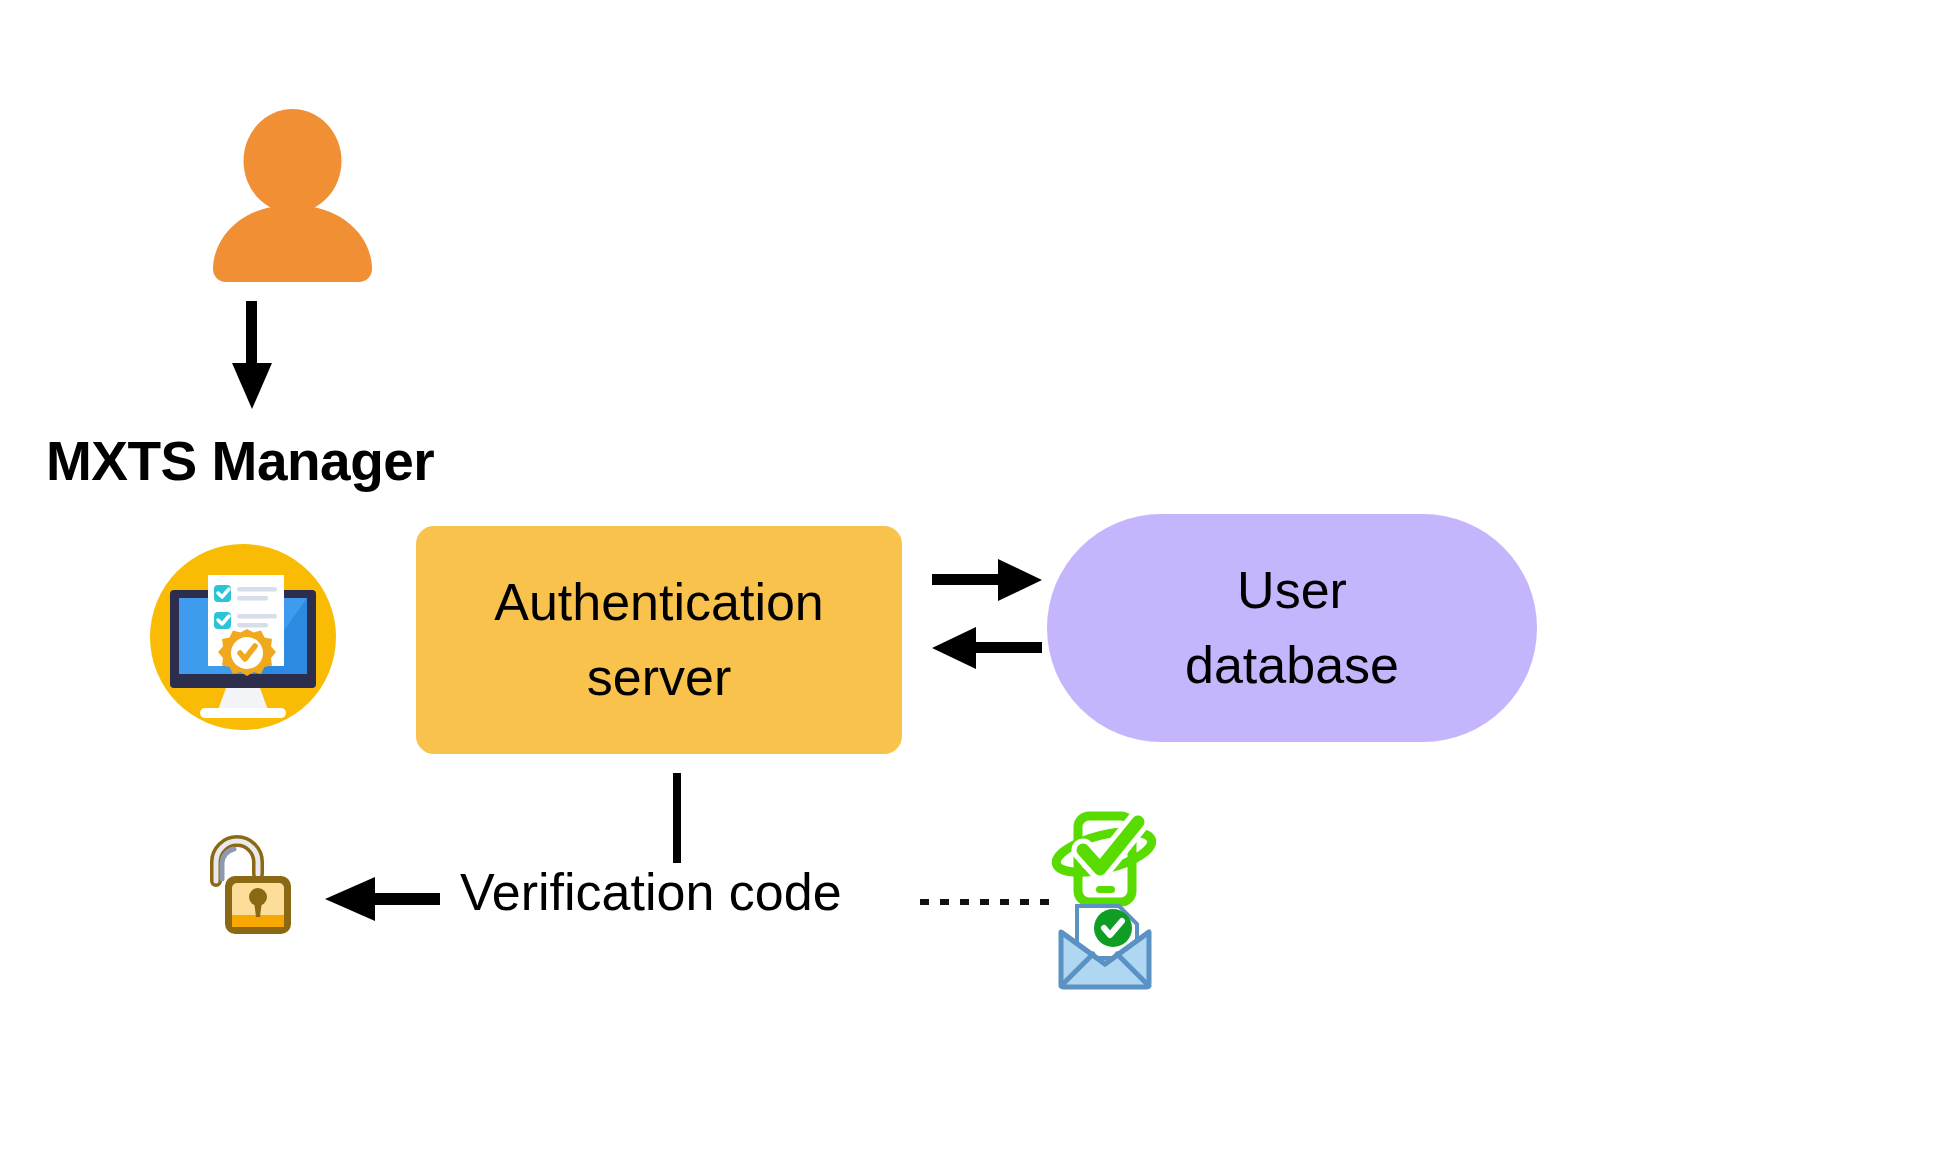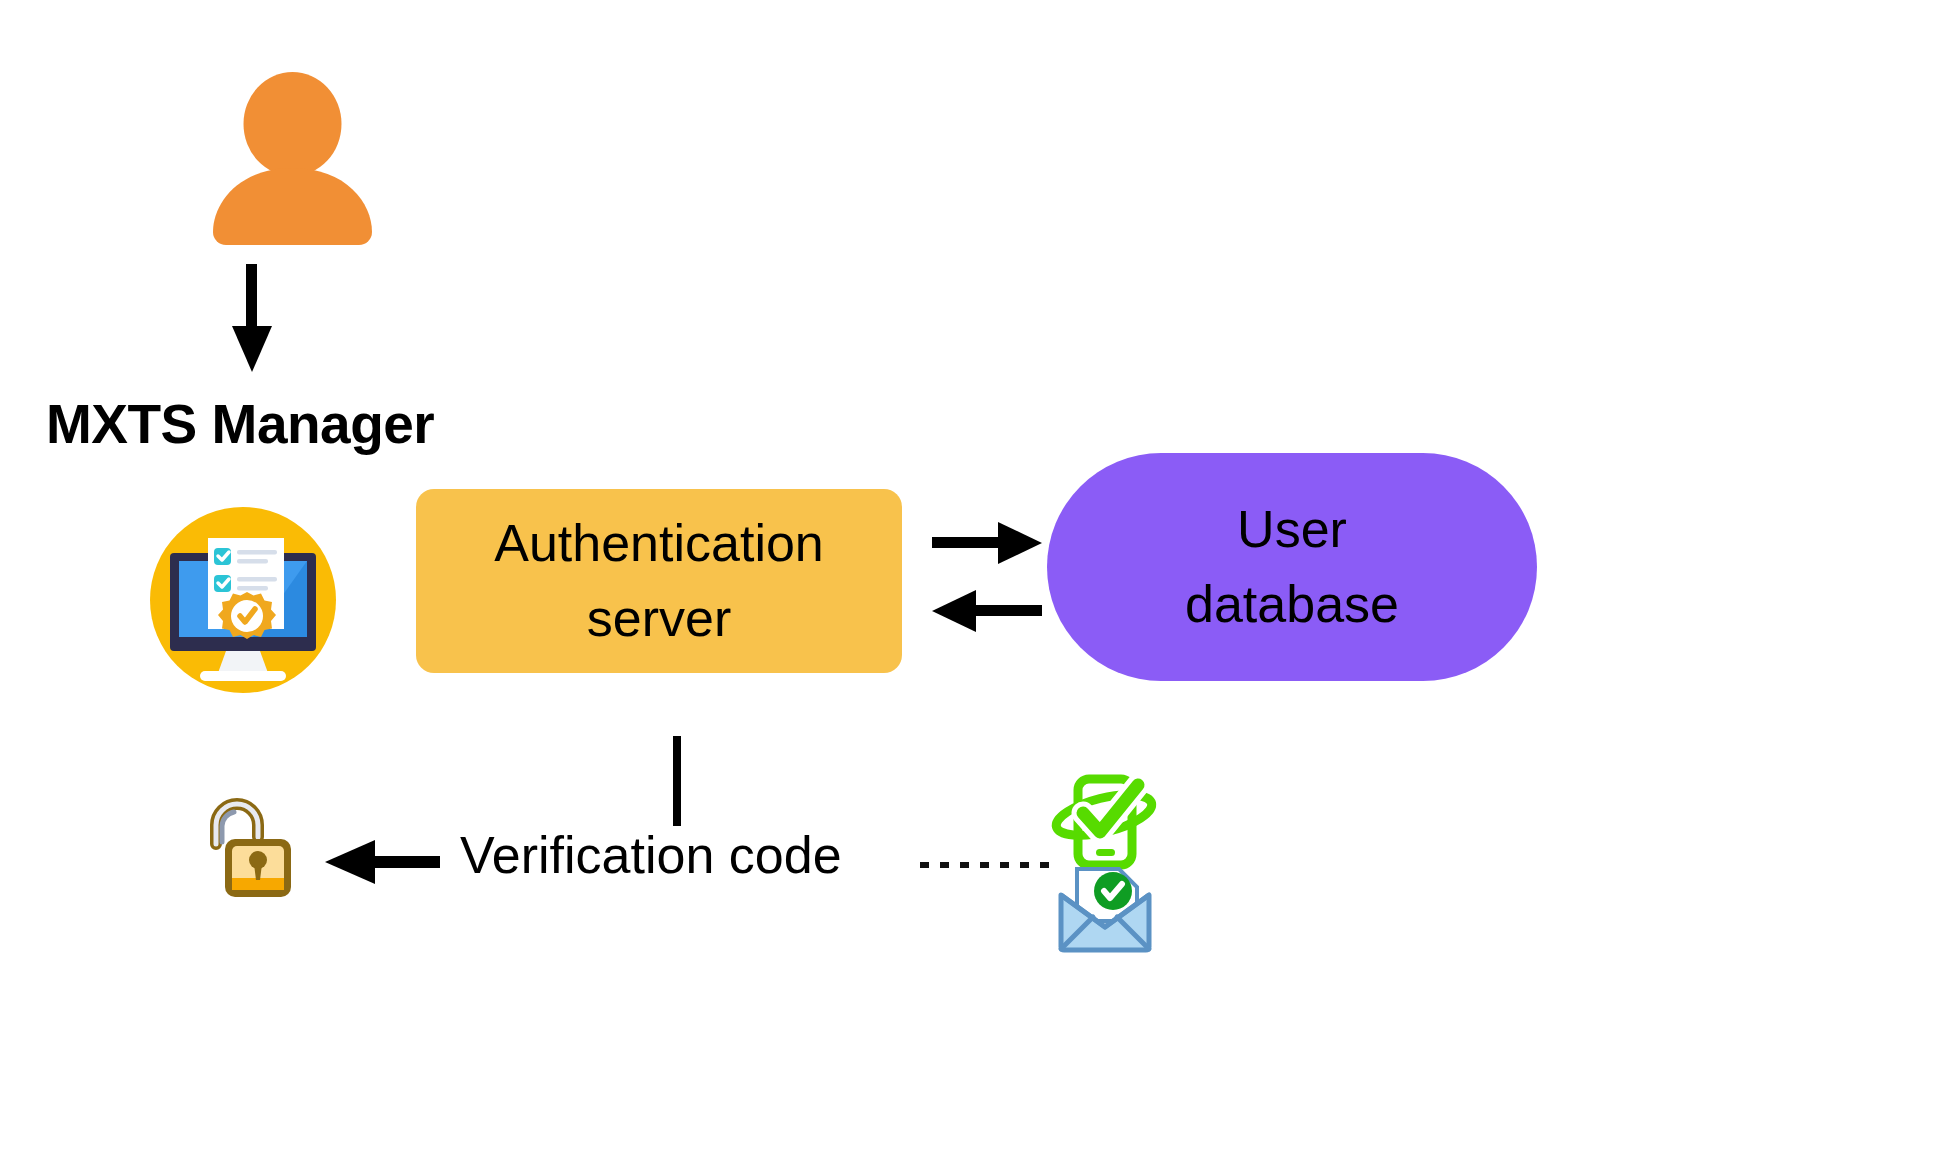--- a/index.html
+++ b/index.html
@@ -10,21 +10,21 @@
   body {
     font-family: "Liberation Sans", sans-serif;
   }
   #canvas {
     position: relative;
     width: 1934px;
     height: 1173px;
     background: #ffffff;
     overflow: hidden;
   }
-  .abs { position: absolute; }
+  .abs { position: absolute; margin-top: 37px; }
 
   
   #person-icon { left: 205px; top: 72px; width: 175px; height: 172px; }
 
   
   #down-arrow { left: 232px; top: 264px; width: 40px; height: 110px; }
 
   
   #mxts-manager-label {
     left: 46px;
@@ -37,21 +37,21 @@
   }
 
   
   #monitor-icon { left: 148px; top: 505px; width: 190px; height: 190px; }
 
   
   #auth-server-box {
     left: 416px;
     top: 489px;
     width: 486px;
-    height: 184px;
+    height: 228px;
     background: #F8C24C;
     border-radius: 18px;
     display: flex;
     align-items: center;
     justify-content: center;
     text-align: center;
     box-sizing: border-box;
     padding: 0 20px;
   }
   #auth-server-label {
@@ -60,24 +60,24 @@
     color: #000000;
   }
 
   
   #arrow-to-db { left: 932px; top: 522px; width: 110px; height: 42px; }
   #arrow-from-db { left: 932px; top: 590px; width: 110px; height: 42px; }
 
   
   #user-database-pill {
     left: 1047px;
-    top: 453px;
+    top: 477px;
     width: 490px;
     height: 228px;
-    background: #8b5cf6;
+    background: #c4b5fd;
     border-radius: 114px;
     display: flex;
     align-items: center;
     justify-content: center;
     text-align: center;
     box-sizing: border-box;
     padding: 12px 28px;
   }
   #user-database-label {
     font-size: 52px;

